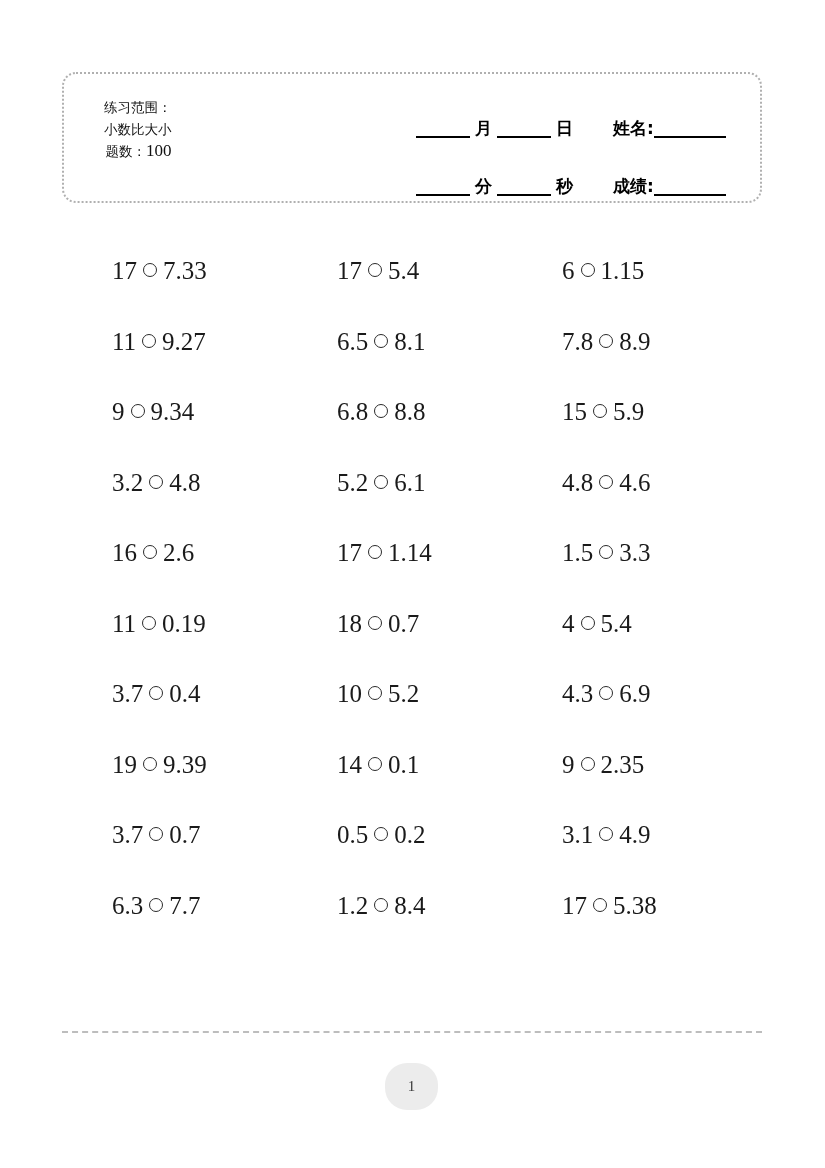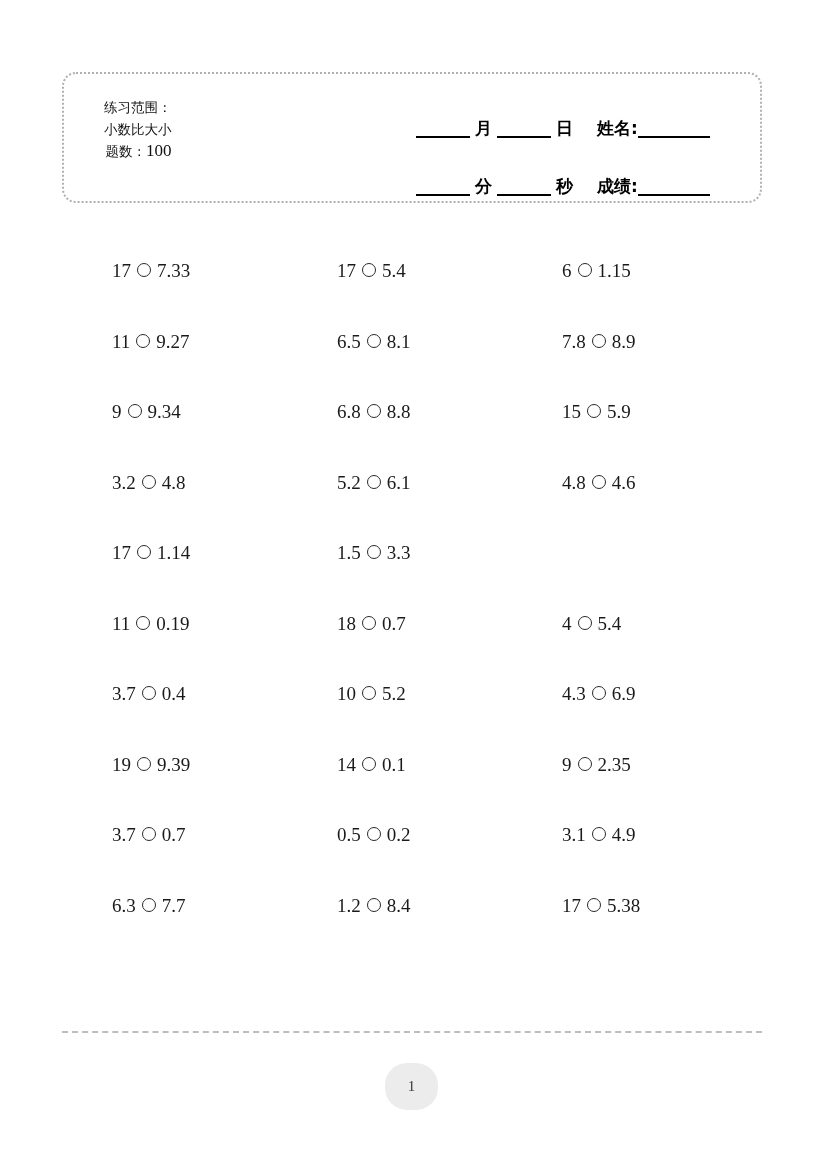--- a/index.html
+++ b/index.html
@@ -68,37 +68,37 @@
   .blank-lg { width: 72px; }
 
   .cjk-label {
     font-family: "DejaVu Sans", sans-serif;
     font-size: 17px;
     font-weight: bold;
     color: #000000;
     line-height: 1;
     padding: 0 5px 1px 5px;
   }
-  .cjk-label.tight { padding-right: 0; }
+  .cjk-label.tight { padding-right: 0; margin-left: 16px; }
   .gap { display: inline-block; width: 14px; }
 
   
   #problems {
     position: absolute;
     left: 0;
     top: 236px;
     width: 825px;
   }
   .prow {
     display: flex;
     height: 70.5px;
   }
   .pcell {
     width: 225px;
-    font-size: 19px;
+    font-size: 25px;
     line-height: 24px;
     white-space: nowrap;
     display: flex;
     align-items: center;
   }
   .pcell:nth-child(1) { margin-left: 112px; }
   .pcell:nth-child(2) { margin-left: 0px; }
   .pcell:nth-child(3) { margin-left: 0px; }
 
   .operand { display: inline-block; }
@@ -237,20 +237,25 @@
         <span class="operand">6.1</span>
       </div>
       <div class="pcell">
         <span class="operand">4.8</span>
         <span class="circle"></span>
         <span class="operand">4.6</span>
       </div>
     </div>
     <div class="prow">
       <div class="pcell">
+        <span class="operand">16</span>
+        <span class="circle"></span>
+        <span class="operand">2.6</span>
+      </div>
+      <div class="pcell">
         <span class="operand">17</span>
         <span class="circle"></span>
         <span class="operand">1.14</span>
       </div>
       <div class="pcell">
         <span class="operand">1.5</span>
         <span class="circle"></span>
         <span class="operand">3.3</span>
       </div>
     </div>

